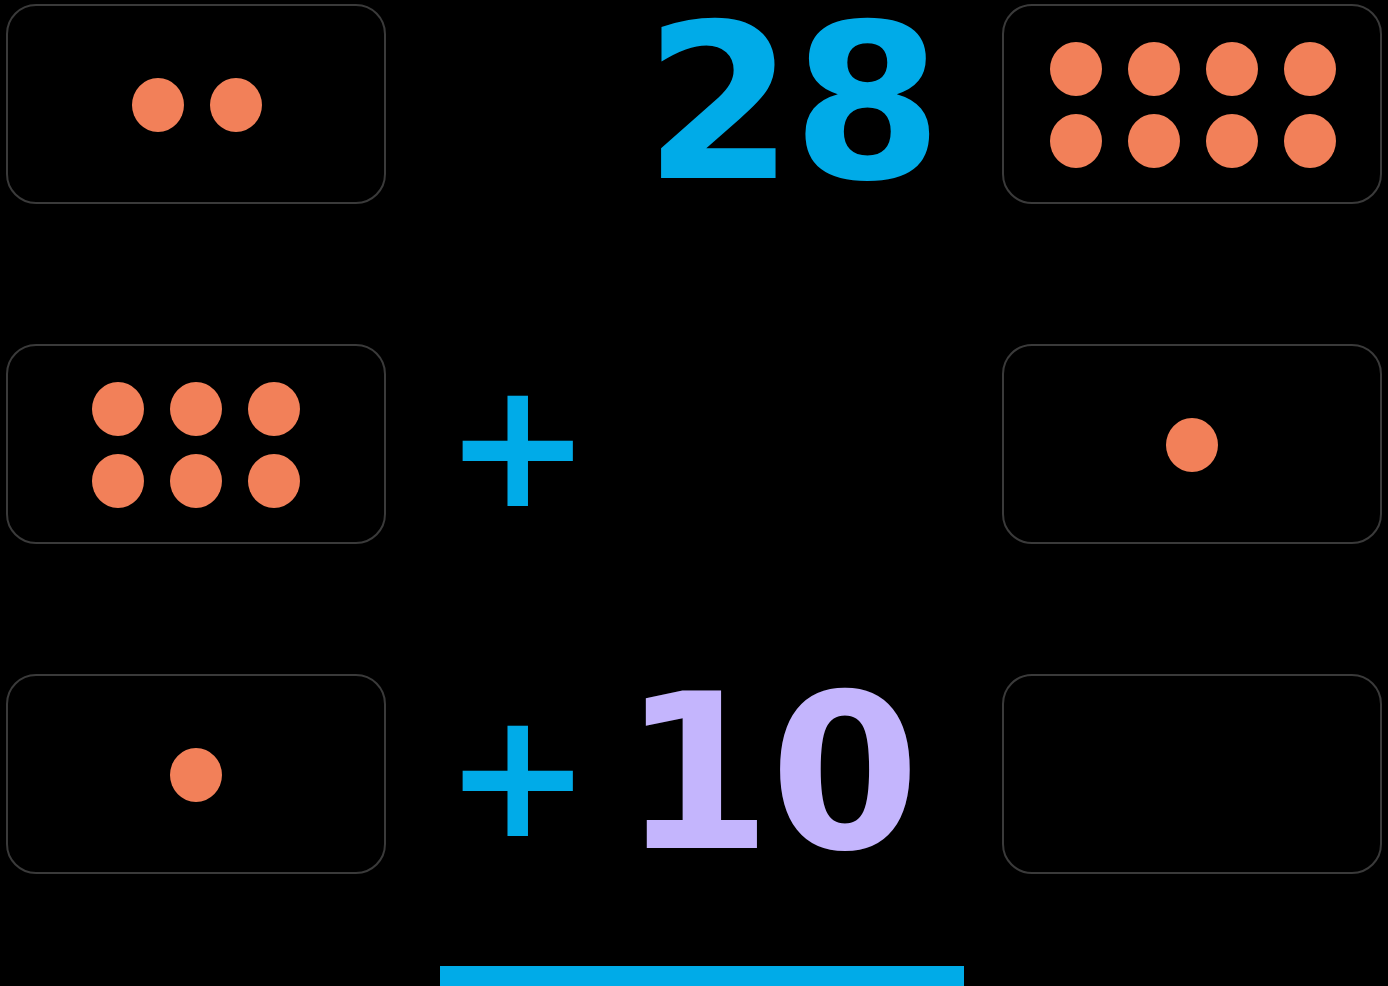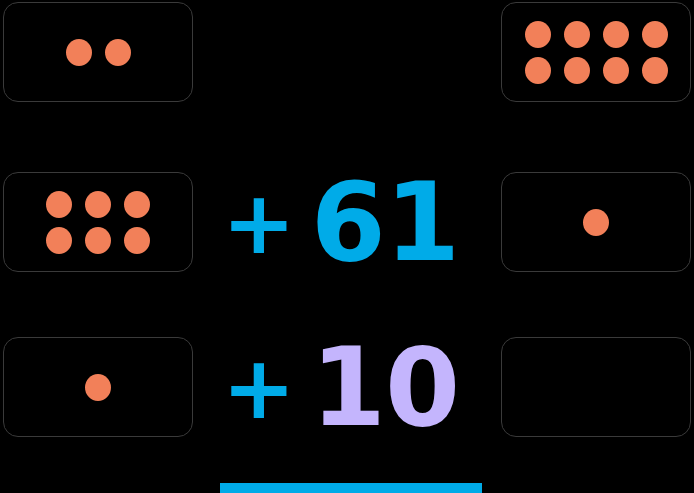--- a/index.html
+++ b/index.html
@@ -122,20 +122,24 @@
   <div class="row row-1">
     <div class="dot-box box-left" style="border-color: rgb(58, 58, 58);">
       <div class="dot-grid">
           <div class="dot-row">
             <div class="dot" style="background: rgb(242, 128, 89);"></div>
             <div class="dot" style="background: rgb(242, 128, 89);"></div>
           </div>
         </div>
     </div>
 
+    <div class="expr expr-1">
+
+      <span class="num" style="color: rgb(0, 171, 232);">28</span>
+    </div>
 
     <div class="dot-box box-right" style="border-color: rgb(58, 58, 58);">
       <div class="dot-grid">
           <div class="dot-row">
             <div class="dot" style="background: rgb(242, 128, 89);"></div>
             <div class="dot" style="background: rgb(242, 128, 89);"></div>
             <div class="dot" style="background: rgb(242, 128, 89);"></div>
             <div class="dot" style="background: rgb(242, 128, 89);"></div>
           </div>
           <div class="dot-row">
@@ -159,21 +163,20 @@
           <div class="dot-row">
             <div class="dot" style="background: rgb(242, 128, 89);"></div>
             <div class="dot" style="background: rgb(242, 128, 89);"></div>
             <div class="dot" style="background: rgb(242, 128, 89);"></div>
           </div>
         </div>
     </div>
 
     <div class="expr expr-2">
       <span class="op" style="color: rgb(0, 171, 232);">+</span>
-      <span class="num" style="color: rgb(0, 171, 232);">61</span>
     </div>
 
     <div class="dot-box box-right" style="border-color: rgb(58, 58, 58);">
       <div class="dot-grid">
           <div class="dot-row">
             <div class="dot" style="background: rgb(242, 128, 89);"></div>
           </div>
         </div>
     </div>
   </div>

